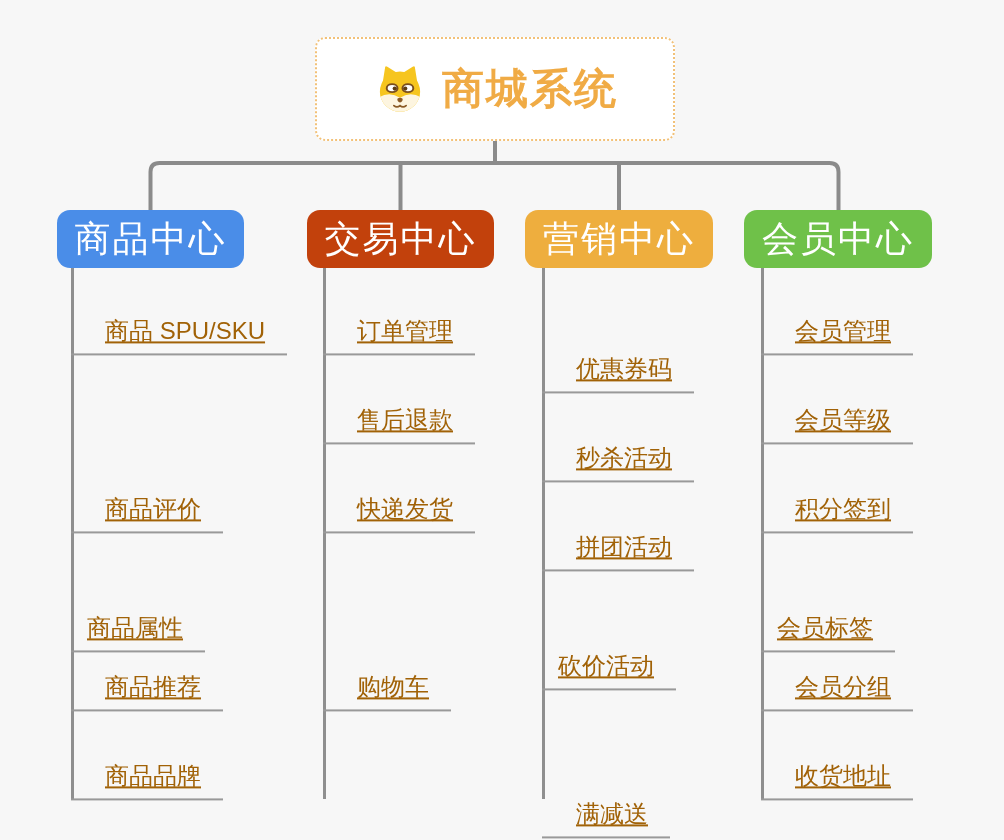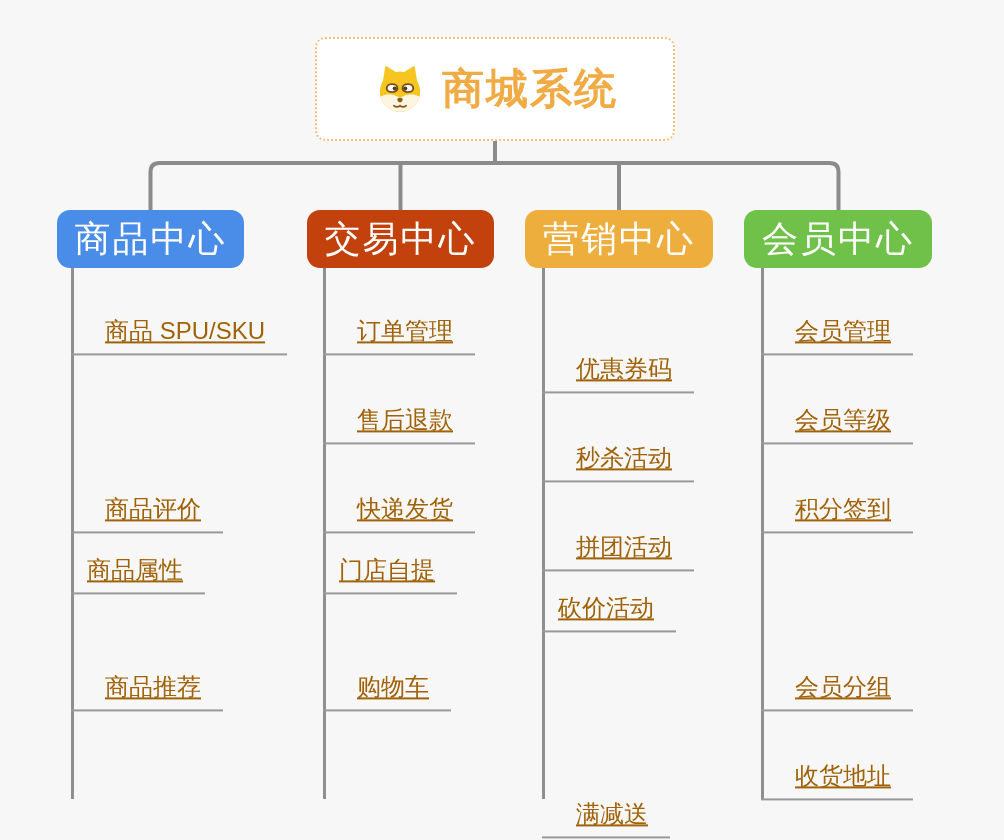--- a/index.html
+++ b/index.html
@@ -40,21 +40,21 @@
   
   .leaf{
     position:absolute;transform:translateY(-100%);
     white-space:nowrap;
     font-size:24px;color:#a16207;line-height:1.15;
     padding:0 22px 8px 34px;
     border-bottom:2px solid #999999;
     text-decoration:underline;
   }
   .c0{left:71px;} .c1{left:323px;} .c2{left:542px;margin-top:38px;} .c3{left:761px;}
-  .r0{top:355px;} .r1{top:444px;} .r2{top:533px;} .r3{top:594px;padding-left:16px;} .r4{top:711px;} .r5{top:800px;}
+  .r0{top:355px;} .r1{top:444px;} .r2{top:533px;} .r3{top:652px;padding-left:16px;} .r4{top:711px;} .r5{top:800px;}
 </style>
 </head>
 <body>
 
 <div class="stage">
 
   <svg class="connectors" width="1004" height="840" viewBox="0 0 1004 840">
 
     <path class="top-line" d="M495,141 V163"></path>
 
@@ -99,32 +99,33 @@
 
   <div class="branch-header h0" style="background: rgb(74, 141, 232);">商品中心</div>
   <div class="branch-header h1" style="background: #c2410c;">交易中心</div>
   <div class="branch-header h2" style="background: rgb(238, 174, 62);">营销中心</div>
   <div class="branch-header h3" style="background: rgb(111, 193, 73);">会员中心</div>
 
   <div class="leaf c0 r0">商品 SPU/SKU</div>
   <div class="leaf c0 r2">商品评价</div>
   <div class="leaf c0 r3">商品属性</div>
   <div class="leaf c0 r4">商品推荐</div>
+  <div class="leaf c0 r5">商品品牌</div>
 
   <div class="leaf c1 r0">订单管理</div>
   <div class="leaf c1 r1">售后退款</div>
   <div class="leaf c1 r2">快递发货</div>
-  <div class="leaf c1 r3">门店自提</div>
   <div class="leaf c1 r4">购物车</div>
 
   <div class="leaf c2 r0">优惠券码</div>
   <div class="leaf c2 r1">秒杀活动</div>
   <div class="leaf c2 r2">拼团活动</div>
   <div class="leaf c2 r3">砍价活动</div>
   <div class="leaf c2 r5">满减送</div>
 
   <div class="leaf c3 r0">会员管理</div>
   <div class="leaf c3 r1">会员等级</div>
   <div class="leaf c3 r2">积分签到</div>
+  <div class="leaf c3 r3">会员标签</div>
   <div class="leaf c3 r4">会员分组</div>
   <div class="leaf c3 r5">收货地址</div>
 
 </div>
 
 </body></html>

